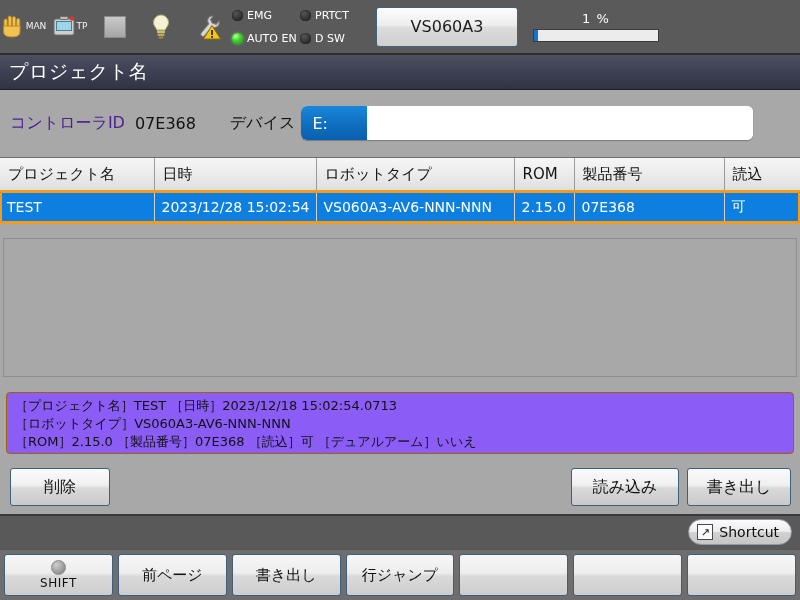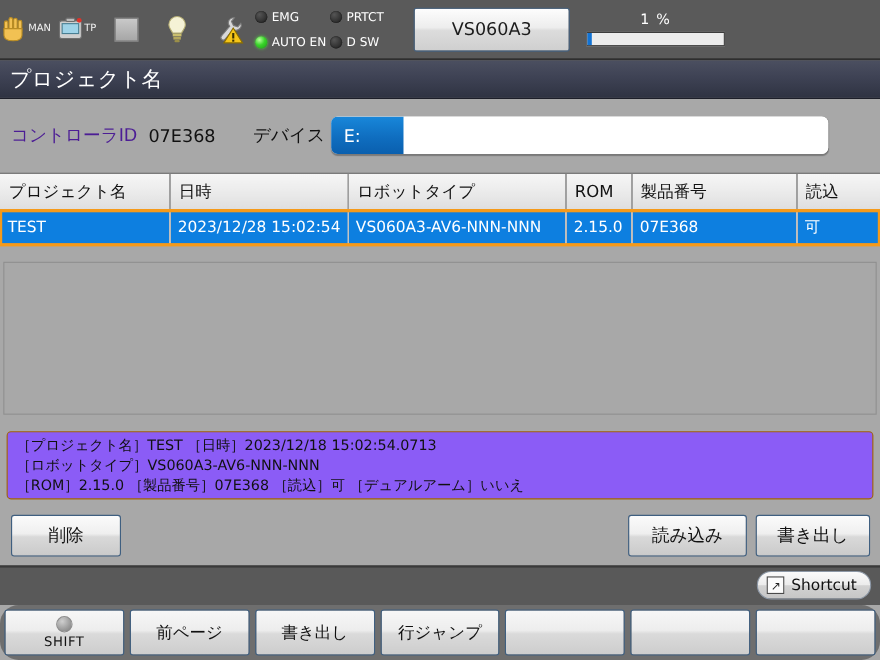--- a/index.html
+++ b/index.html
@@ -353,21 +353,20 @@
   .fkeys {
     position: absolute;
     left: 0; top: 550px;
     width: 800px; height: 50px;
     background: #6e6e6e;
     display: flex;
     align-items: center;
     padding: 0 4px;
     gap: 5px;
     box-sizing: border-box;
-    border-radius: 17px;
   }
   .fkey {
     flex: 1;
     height: 42px;
     border: 1px solid #3f5f80;
     border-radius: 3px;
     background: linear-gradient(#f7f7f7 0%, #ededed 45%, #dadada 53%, #cdcdcd 100%);
     display: flex;
     flex-direction: column;
     align-items: center;

